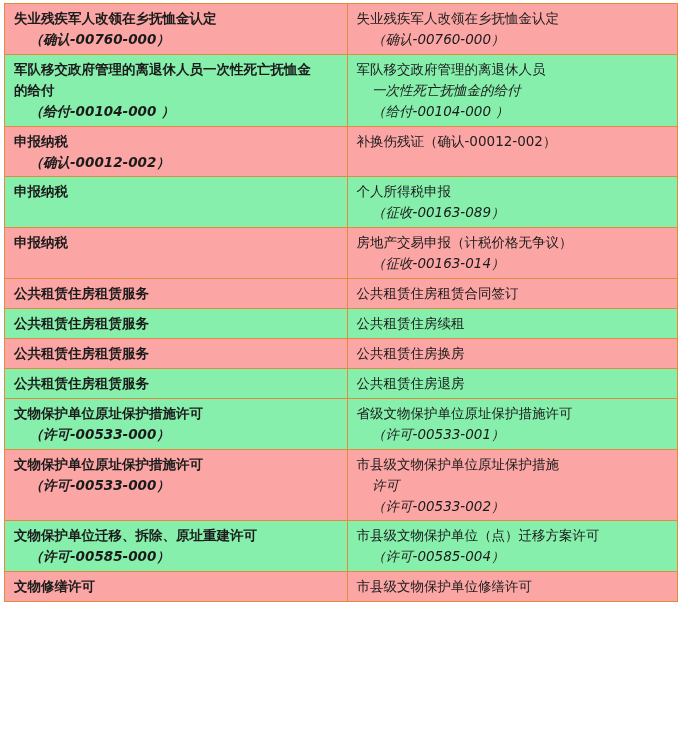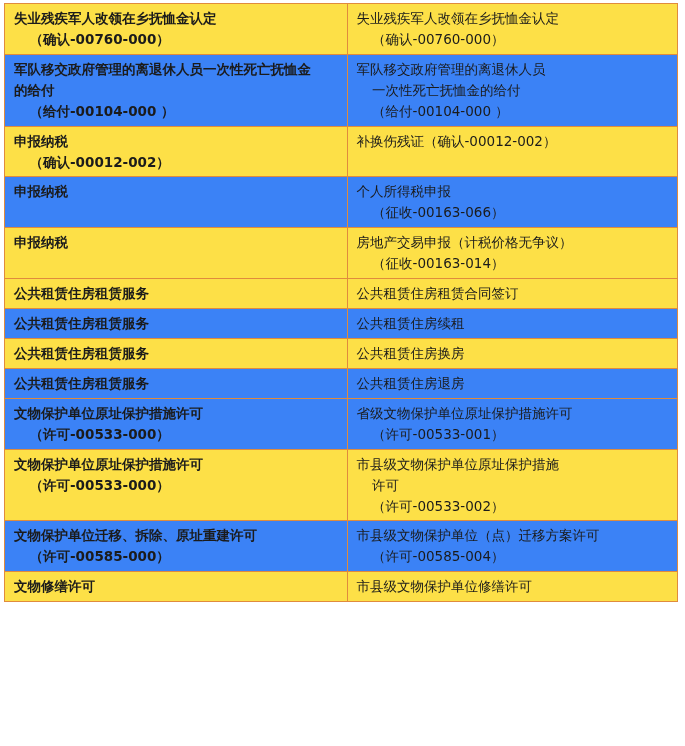--- a/index.html
+++ b/index.html
@@ -40,32 +40,32 @@
     vertical-align: top;
     padding: 4px 6px 4px 9px;
     line-height: 1.55;
     font-size: 13.5px;
     color: #1b1b1b;
   }
   table.catalog td:last-child {
     border-right: none;
   }
 
-  tr.shade td { background: #fde047; }
-  tr.plain td { background: #3b82f6; }
+  tr.shade td { background: #fca5a5; }
+  tr.plain td { background: #86efac; }
 
   td.col-left {
     font-weight: bold;
   }
   td.col-right {
     font-weight: normal;
   }
 
   .ln { display: block; white-space: nowrap; }
-  .ln.ind1 { padding-left: 1.15em; }
+  .ln.ind1 { padding-left: 1.15em; font-style: italic; }
   .ln.empty { height: 0; }
 </style>
 </head>
 <body>
 
 <div class="table-wrap">
   <table class="catalog">
     <colgroup>
       <col class="c-left">
       <col class="c-right">
@@ -101,21 +101,21 @@
           <td class="col-right">
             <span class="ln">补换伤残证（确认-00012-002）</span>
           </td>
         </tr>
         <tr class="plain">
           <td class="col-left">
             <span class="ln">申报纳税</span>
           </td>
           <td class="col-right">
             <span class="ln">个人所得税申报</span>
-            <span class="ln ind1">（征收-00163-066）</span>
+            <span class="ln ind1">（征收-00163-089）</span>
           </td>
         </tr>
         <tr class="shade">
           <td class="col-left">
             <span class="ln">申报纳税</span>
           </td>
           <td class="col-right">
             <span class="ln">房地产交易申报（计税价格无争议）</span>
             <span class="ln ind1">（征收-00163-014）</span>
           </td>

